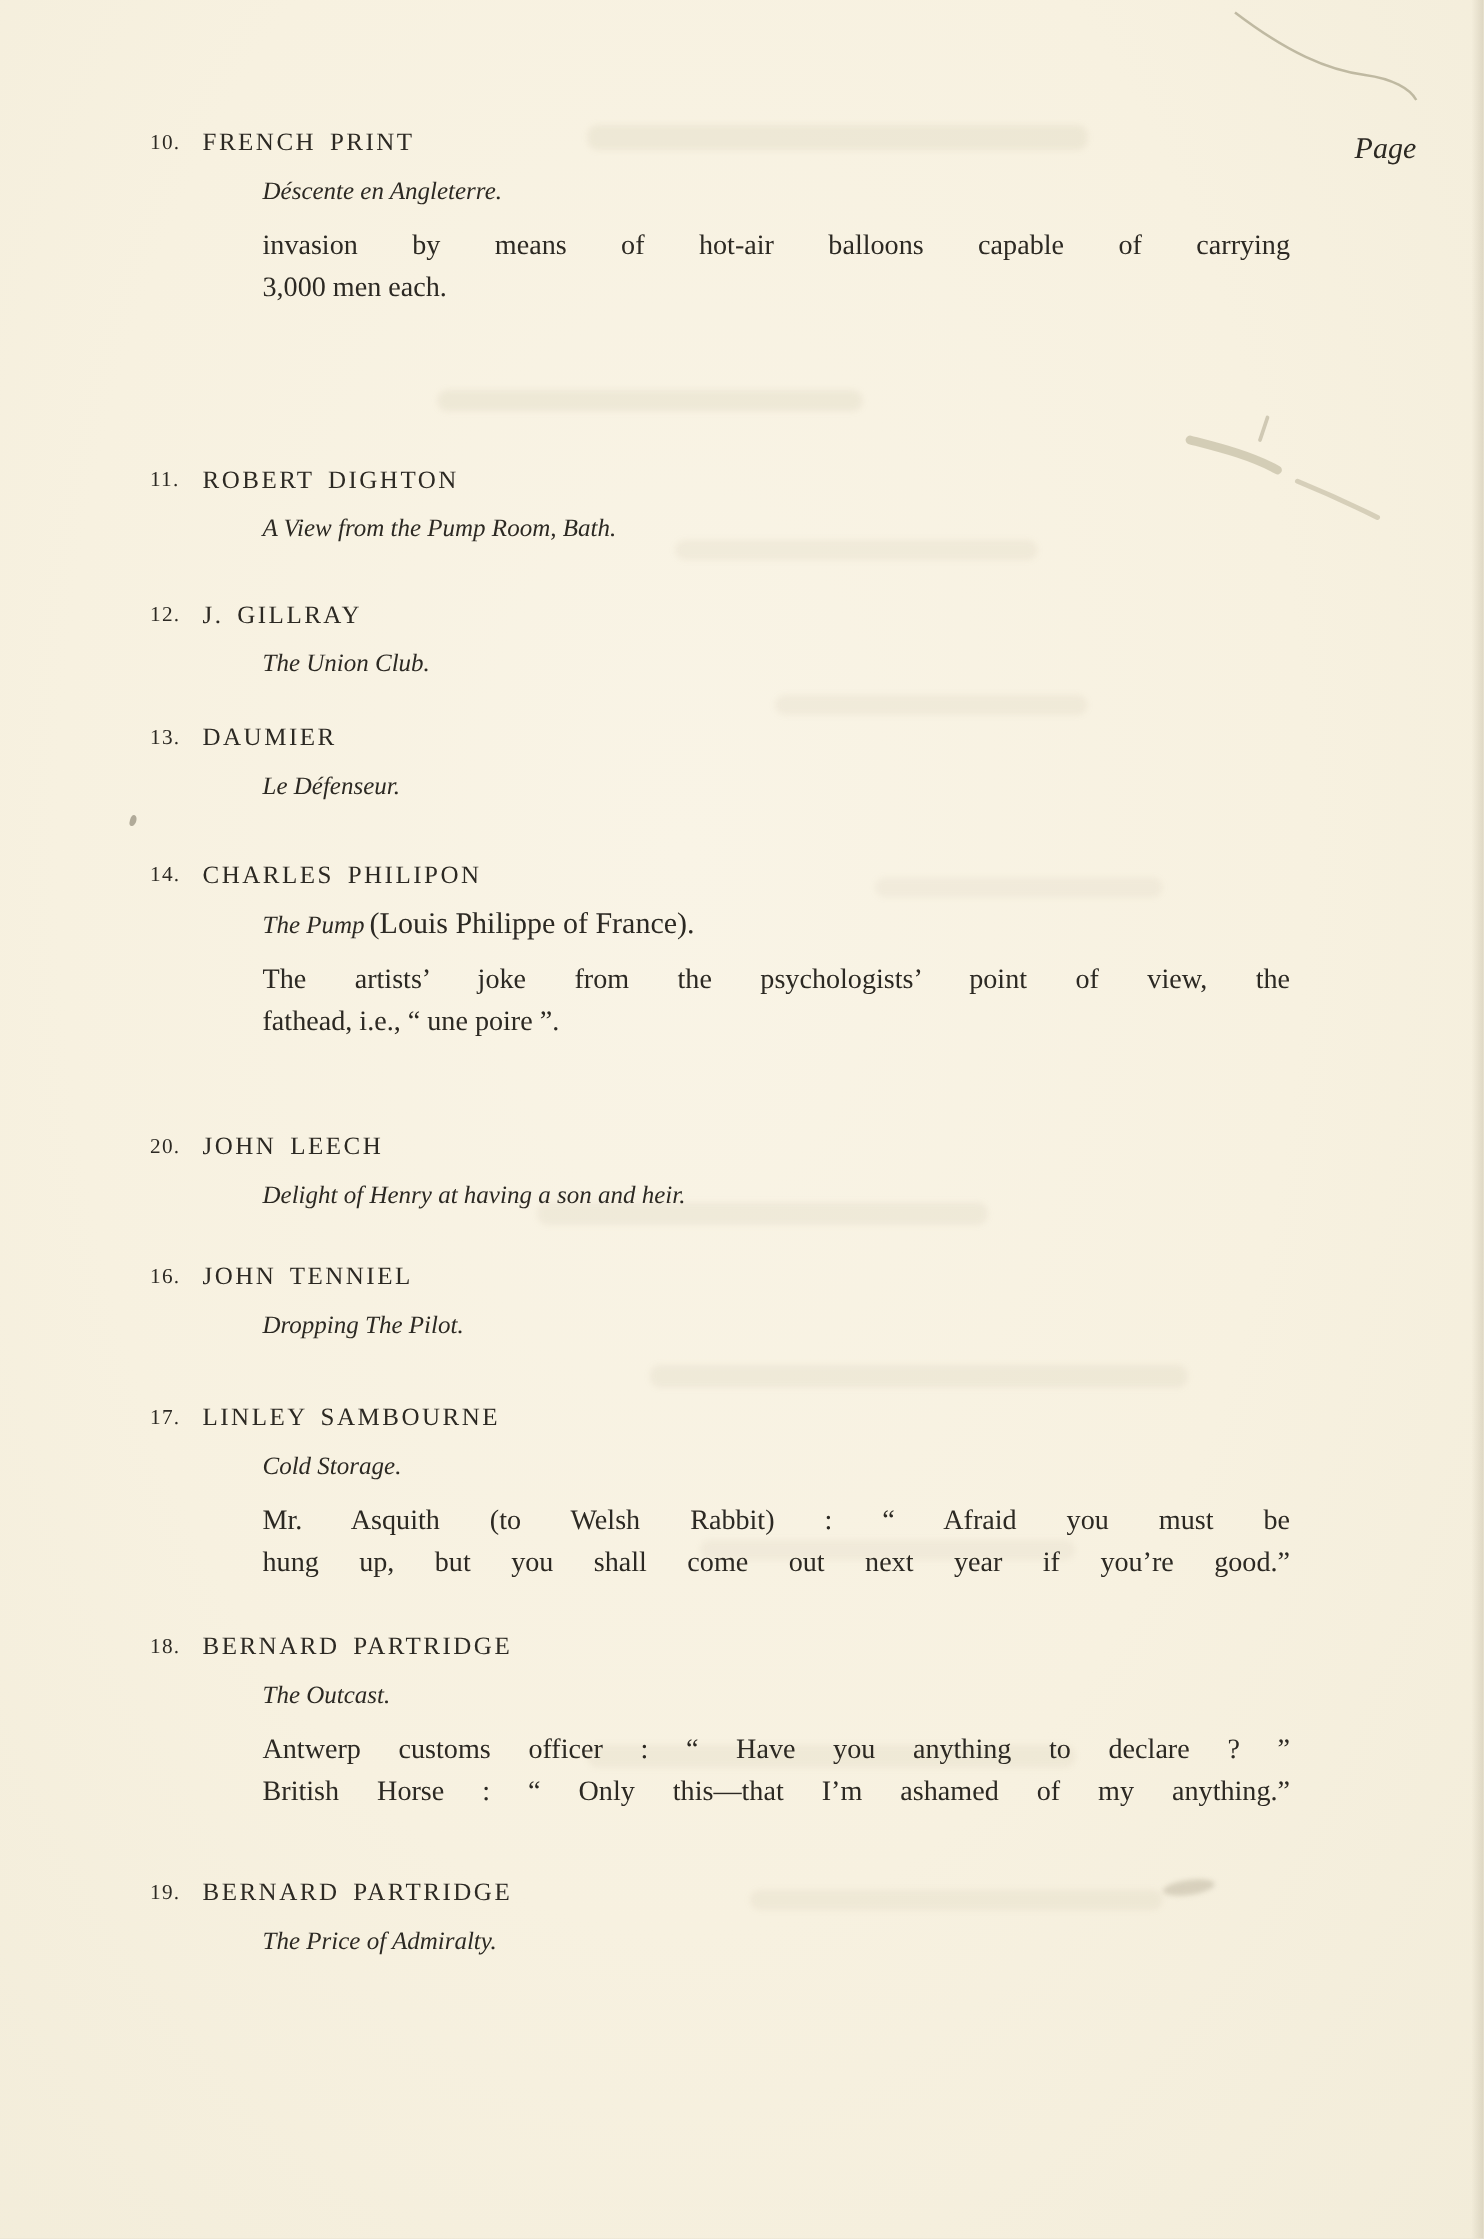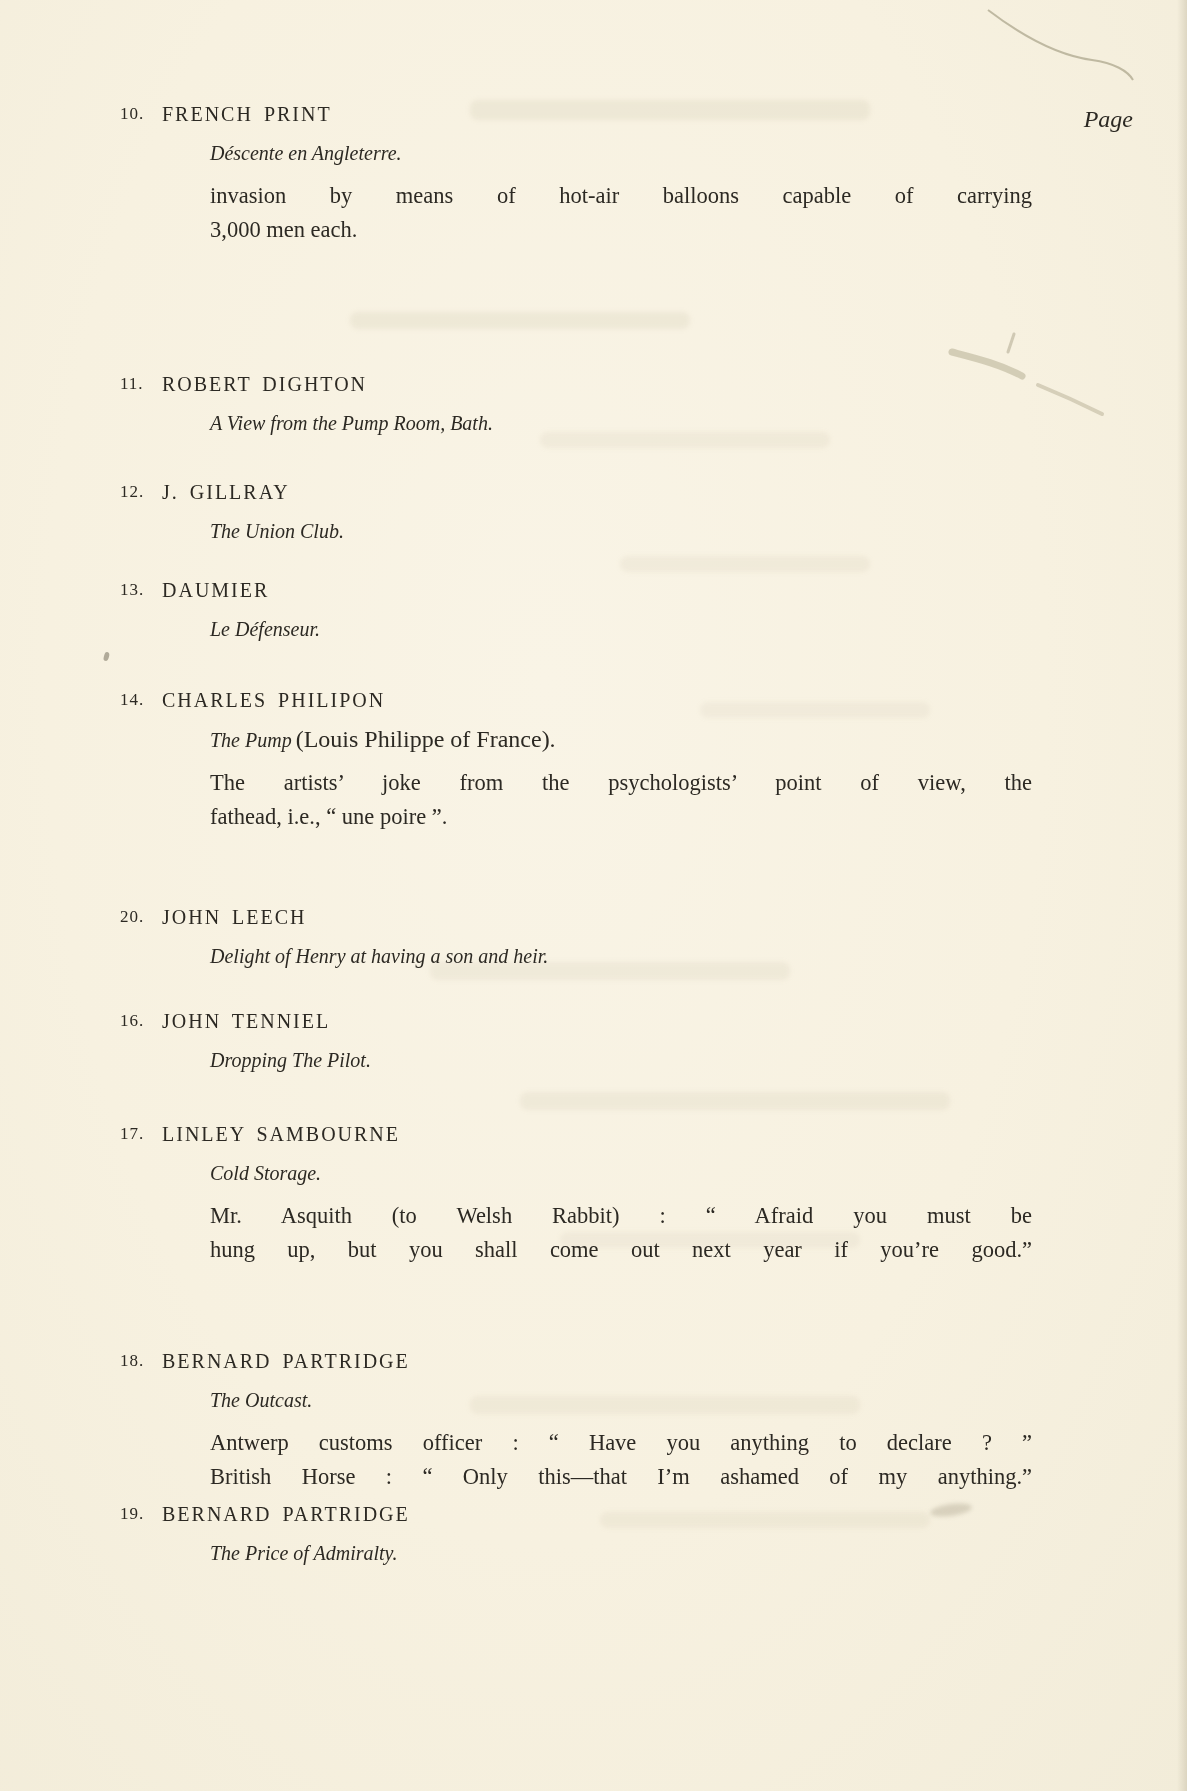--- a/index.html
+++ b/index.html
@@ -24,21 +24,21 @@
   .entries{position:absolute;left:0;top:0;width:100%;height:100%;}
   .entry{position:absolute;left:120px;width:1010px;}
   .entry:nth-of-type(1){top:100px;}
   .entry:nth-of-type(2){top:338px;margin-top:32px;}
   .entry:nth-of-type(3){top:446px;margin-top:32px;}
   .entry:nth-of-type(4){top:576px;}
   .entry:nth-of-type(5){top:686px;}
   .entry:nth-of-type(6){top:903px;}
   .entry:nth-of-type(7){top:1007px;}
   .entry:nth-of-type(8){top:1120px;}
-  .entry:nth-of-type(9){top:1303px;margin-top:44px;}
+  .entry:nth-of-type(9){top:1303px;}
   .entry:nth-of-type(10){top:1500px;}
   .artist-row{position:relative;line-height:28px;}
   .num{
     position:absolute;left:0;top:0;
     font-size:17px;letter-spacing:1px;
   }
   .artist{
     display:block;margin-left:42px;
     font-size:20px;letter-spacing:2px;word-spacing:4px;
   }

